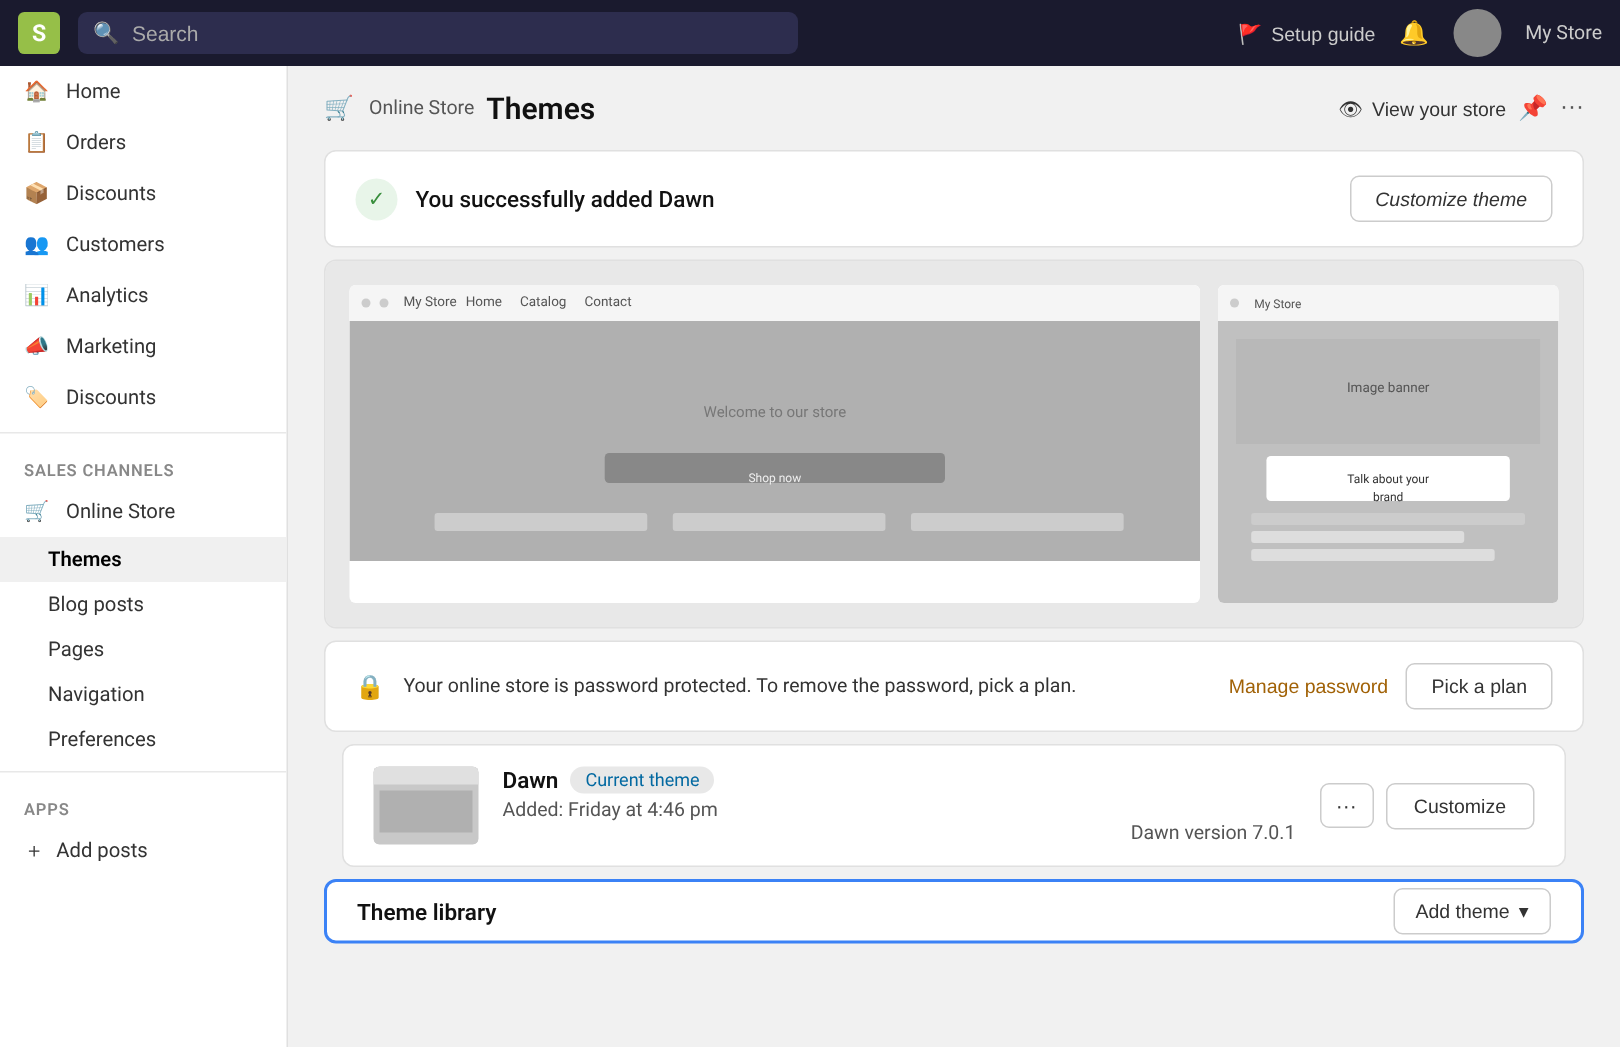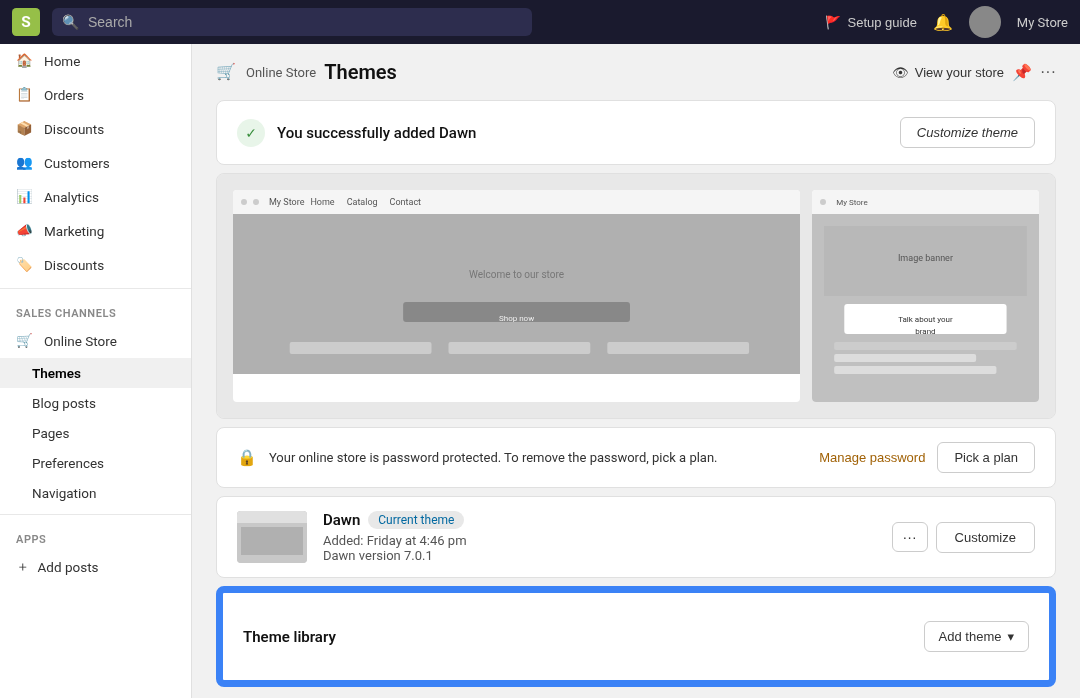--- a/index.html
+++ b/index.html
@@ -56,34 +56,34 @@
     .theme-card { margin: 8px 24px; background: #fff; border: 1px solid #e0e0e0; border-radius: 8px; overflow: hidden; }
 
     
     .password-warning { margin: 8px 24px; background: #fff; border: 1px solid #e0e0e0; border-radius: 8px; padding: 14px 20px; display: flex; align-items: center; gap: 12px; }
     .lock-icon { color: #555; font-size: 16px; flex-shrink: 0; }
     .warning-text { font-size: 13px; color: #333; flex: 1; }
     .manage-pwd-btn { background: none; border: none; font-size: 13px; color: #a16207; cursor: pointer; white-space: nowrap; text-align: right; }
     .pick-plan-btn { padding: 7px 16px; border: 1px solid #ccc; border-radius: 6px; background: #fff; font-size: 13px; cursor: pointer; color: #333; white-space: nowrap; }
 
     
-    .dawn-row { margin: 8px 24px; background: #fff; border: 1px solid #e0e0e0; border-radius: 8px; padding: 14px 20px; display: flex; align-items: center; gap: 16px; }
+    .dawn-row { margin: 8px 36px; background: #fff; border: 1px solid #e0e0e0; border-radius: 8px; padding: 14px 20px; display: flex; align-items: center; gap: 16px; }
     .dawn-thumbnail { width: 70px; height: 52px; background: #d0d0d0; border-radius: 4px; flex-shrink: 0; overflow: hidden; }
     .dawn-info { flex: 1; }
     .dawn-name-row { display: flex; align-items: center; gap: 8px; margin-bottom: 4px; }
     .dawn-name { font-size: 15px; font-weight: 600; color: #111; }
     .current-badge { background: #e8e8e8; border-radius: 12px; padding: 2px 10px; font-size: 12px; color: #0369a1; }
     .dawn-meta { font-size: 13px; color: #555; }
-    .dawn-version { font-size: 13px; color: #555; }
+    .dawn-version { font-size: 13px; color: #555; text-align: right; }
     .dawn-actions { display: flex; align-items: center; gap: 8px; }
     .dawn-more-btn { background: none; border: 1px solid #ccc; border-radius: 6px; padding: 6px 10px; cursor: pointer; font-size: 14px; color: #333; }
     .dawn-customize-btn { padding: 7px 18px; border: 1px solid #ccc; border-radius: 6px; background: #fff; font-size: 13px; cursor: pointer; color: #333; font-weight: 500; }
 
     
-    .theme-library-section { margin: 8px 24px; background: #fff; border: 7px solid #3b82f6; border-radius: 8px; padding: 28px 20px; display: flex; align-items: center; justify-content: space-between; }
+    .theme-library-section { margin: 8px 24px; background: #fff; border: 2px solid #3b82f6; border-radius: 8px; padding: 4px 20px; display: flex; align-items: center; justify-content: space-between; }
     .theme-library-title { font-size: 15px; font-weight: 600; color: #111; }
     .add-theme-btn { display: flex; align-items: center; gap: 6px; padding: 7px 14px; border: 1px solid #ccc; border-radius: 6px; background: #fff; font-size: 13px; cursor: pointer; color: #333; }
 
     
     .preview-area { display: flex; gap: 0; padding: 16px; background: #e8e8e8; min-height: 200px; }
     .desktop-preview { flex: 3; background: #fff; border-radius: 4px; overflow: hidden; }
     .mobile-preview { flex: 1.2; background: #fff; border-radius: 4px; margin-left: 12px; overflow: hidden; }
     .preview-topbar { background: #f5f5f5; height: 24px; display: flex; align-items: center; padding: 0 8px; gap: 6px; }
     .preview-dot { width: 6px; height: 6px; border-radius: 50%; background: #ccc; }
     .preview-nav { display: flex; gap: 12px; font-size: 9px; color: #555; }
@@ -157,24 +157,24 @@
     <div class="sidebar-sub-item active">
       <span>Themes</span>
     </div>
     <div class="sidebar-sub-item">
       <span>Blog posts</span>
     </div>
     <div class="sidebar-sub-item">
       <span>Pages</span>
     </div>
     <div class="sidebar-sub-item">
+      <span>Navigation</span>
+    </div>
+    <div class="sidebar-sub-item">
       <span>Preferences</span>
-    </div>
-    <div class="sidebar-sub-item">
-      <span>Navigation</span>
     </div>
     <hr class="sidebar-divider">
     <div class="sidebar-section-header">Apps</div>
     <div class="add-apps-btn">
       <span>＋</span>
       <span>Add posts</span>
     </div>
   </nav>
 
   <main class="main">

